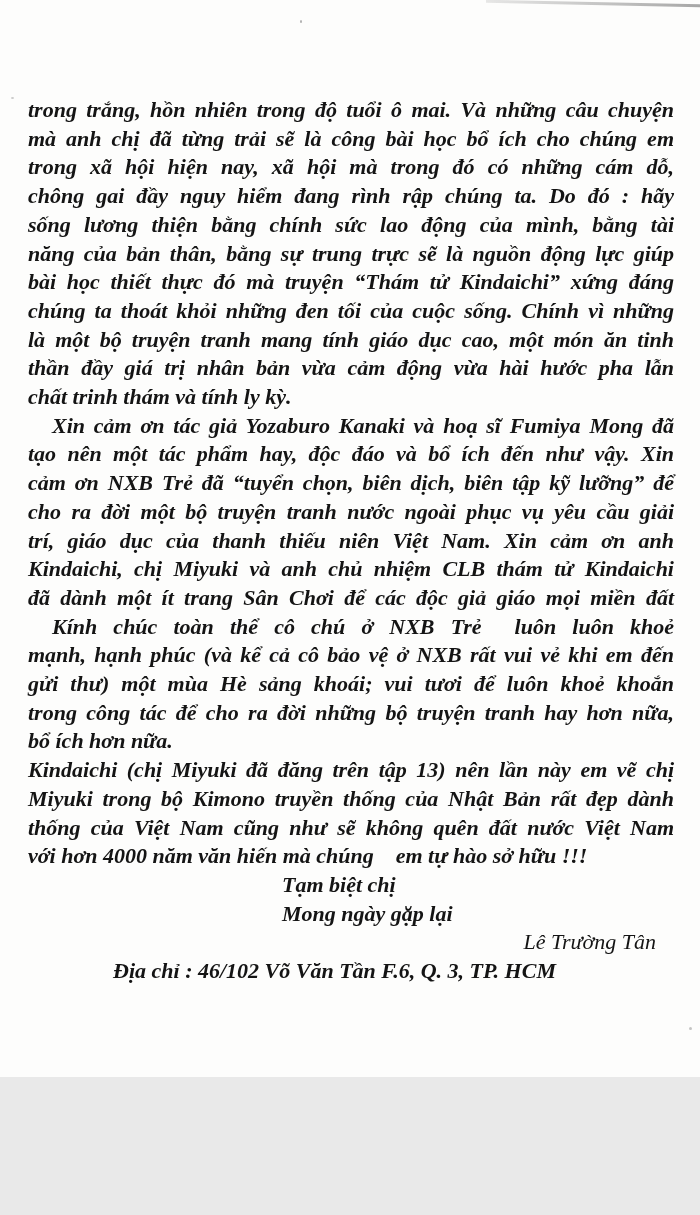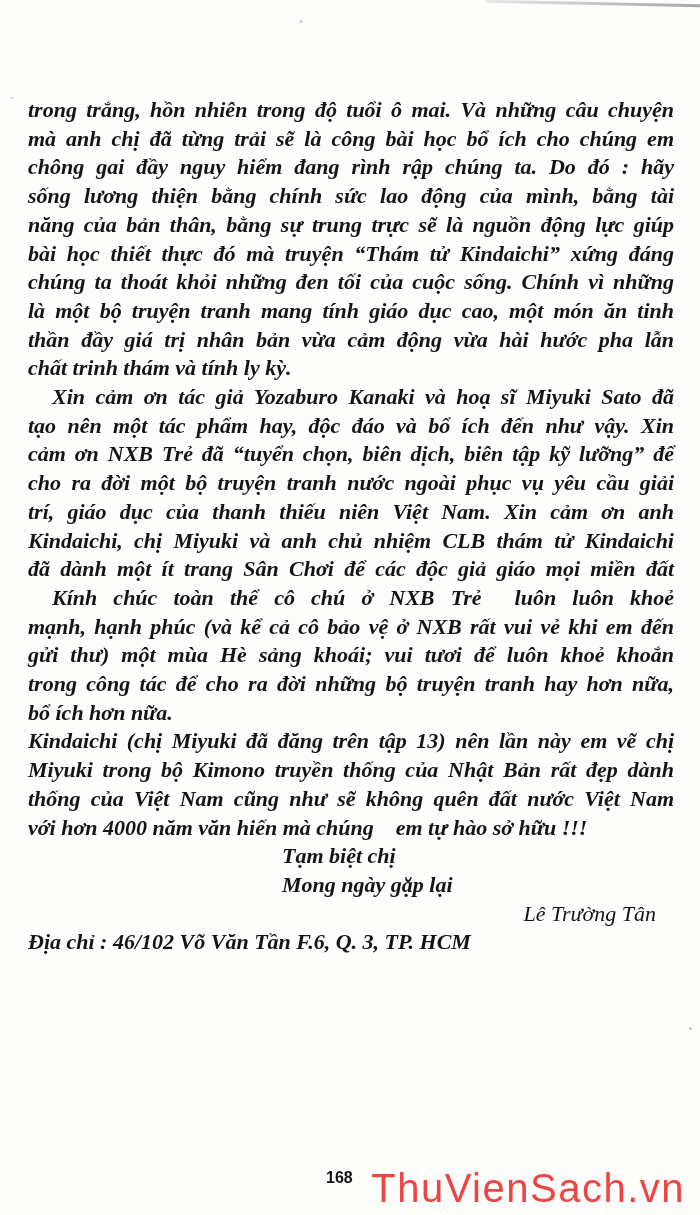--- a/index.html
+++ b/index.html
@@ -3,21 +3,21 @@
 <meta charset="utf-8">
 <style>
   html,body { margin:0; padding:0; }
   body {
     width:700px; height:1215px;
     background:#e9e9e9;
     font-family:"Liberation Serif","DejaVu Serif",serif;
   }
   .page {
     position:relative;
-    width:700px; height:1215px;
+    width:700px; height:1077px;
     background:#fdfdfc;
     overflow:hidden;
   }
   
   .edge-line {
     position:absolute; top:2px; left:486px; width:216px; height:3px;
     background:linear-gradient(to right, rgba(130,130,130,.18), rgba(80,80,80,.5));
     transform:rotate(1.2deg);
   }
   .speckle { position:absolute; background:#6f6f6f; border-radius:50%; }
@@ -32,21 +32,21 @@
     font-weight:600;
     font-size:22px;
     line-height:28.7px;
   }
   .line { text-align:justify; text-align-last:justify; }
   .line.indent { text-indent:24px; }
   .line.last { text-align-last:left; }
 
   .signoff { margin-left:254px; }
   .signature { text-align:right; padding-right:18px; font-weight:400; }
-  .address  { text-align:left; padding-right:33px;font-style:italic; }
+  .address  { text-align:center; padding-right:33px;font-style:italic; }
 
   .pagenum {
     position:absolute; left:326px; top:1169px;
     font-family:"Liberation Sans","DejaVu Sans",sans-serif;
     font-style:normal; font-weight:700;
     font-size:16px; color:#121212;
   }
   .watermark {
     position:absolute; right:15px; top:1166px;
     font-family:"Liberation Sans","DejaVu Sans",sans-serif;
@@ -61,29 +61,30 @@
 
   <div class="edge-line"></div>
   <div class="speckle sp1"></div>
   <div class="speckle sp2"></div>
   <div class="speckle sp3"></div>
 
   <div class="letter">
     <div id="lines">
         <div class="line">trong trắng, hồn nhiên trong độ tuổi ô mai. Và những câu chuyện</div>
         <div class="line">mà anh chị đã từng trải sẽ là công bài học bổ ích cho chúng em</div>
+        <div class="line">trong xã hội hiện nay, xã hội mà trong đó có những cám dỗ,</div>
         <div class="line">chông gai đầy nguy hiểm đang rình rập chúng ta. Do đó : hãy</div>
         <div class="line">sống lương thiện bằng chính sức lao động của mình, bằng tài</div>
         <div class="line">năng của bản thân, bằng sự trung trực sẽ là nguồn động lực giúp</div>
         <div class="line">bài học thiết thực đó mà truyện “Thám tử Kindaichi” xứng đáng</div>
         <div class="line">chúng ta thoát khỏi những đen tối của cuộc sống. Chính vì những</div>
         <div class="line">là một bộ truyện tranh mang tính giáo dục cao, một món ăn tinh</div>
         <div class="line">thần đầy giá trị nhân bản vừa cảm động vừa hài hước pha lẫn</div>
         <div class="line last">chất trinh thám và tính ly kỳ.</div>
-        <div class="line indent">Xin cảm ơn tác giả Yozaburo Kanaki và hoạ sĩ Miyuki Sato đã</div>
+        <div class="line indent">Xin cảm ơn tác giả Yozaburo Kanaki và hoạ sĩ Fumiya Mong đã</div>
         <div class="line">tạo nên một tác phẩm hay, độc đáo và bổ ích đến như vậy. Xin</div>
         <div class="line">cảm ơn NXB Trẻ đã “tuyển chọn, biên dịch, biên tập kỹ lưỡng” để</div>
         <div class="line">cho ra đời một bộ truyện tranh nước ngoài phục vụ yêu cầu giải</div>
         <div class="line">trí, giáo dục của thanh thiếu niên Việt Nam. Xin cảm ơn anh</div>
         <div class="line">Kindaichi, chị Miyuki và anh chủ nhiệm CLB thám tử Kindaichi</div>
         <div class="line">đã dành một ít trang Sân Chơi để các độc giả giáo mọi miền đất</div>
         <div class="line indent">Kính chúc toàn thể cô chú ở NXB Trẻ  luôn luôn khoẻ</div>
         <div class="line">mạnh, hạnh phúc (và kể cả cô bảo vệ ở NXB rất vui vẻ khi em đến</div>
         <div class="line">gửi thư) một mùa Hè sảng khoái; vui tươi để luôn khoẻ khoắn</div>
         <div class="line">trong công tác để cho ra đời những bộ truyện tranh hay hơn nữa,</div>

